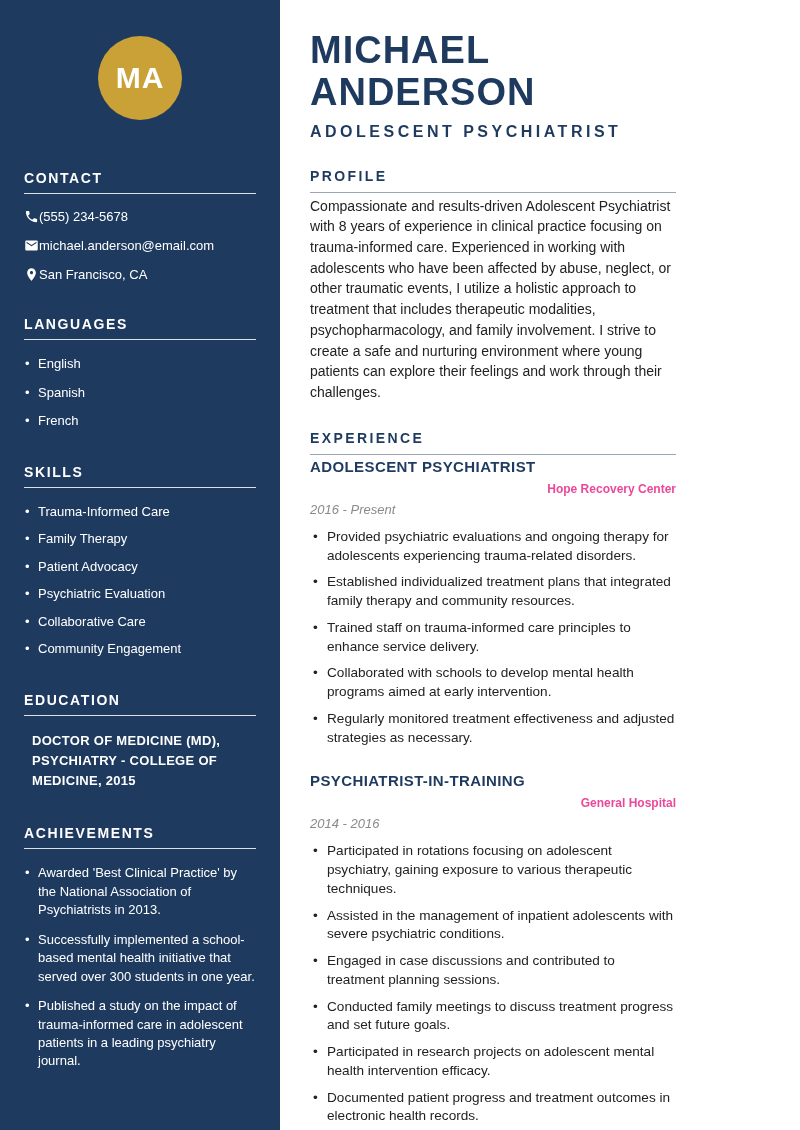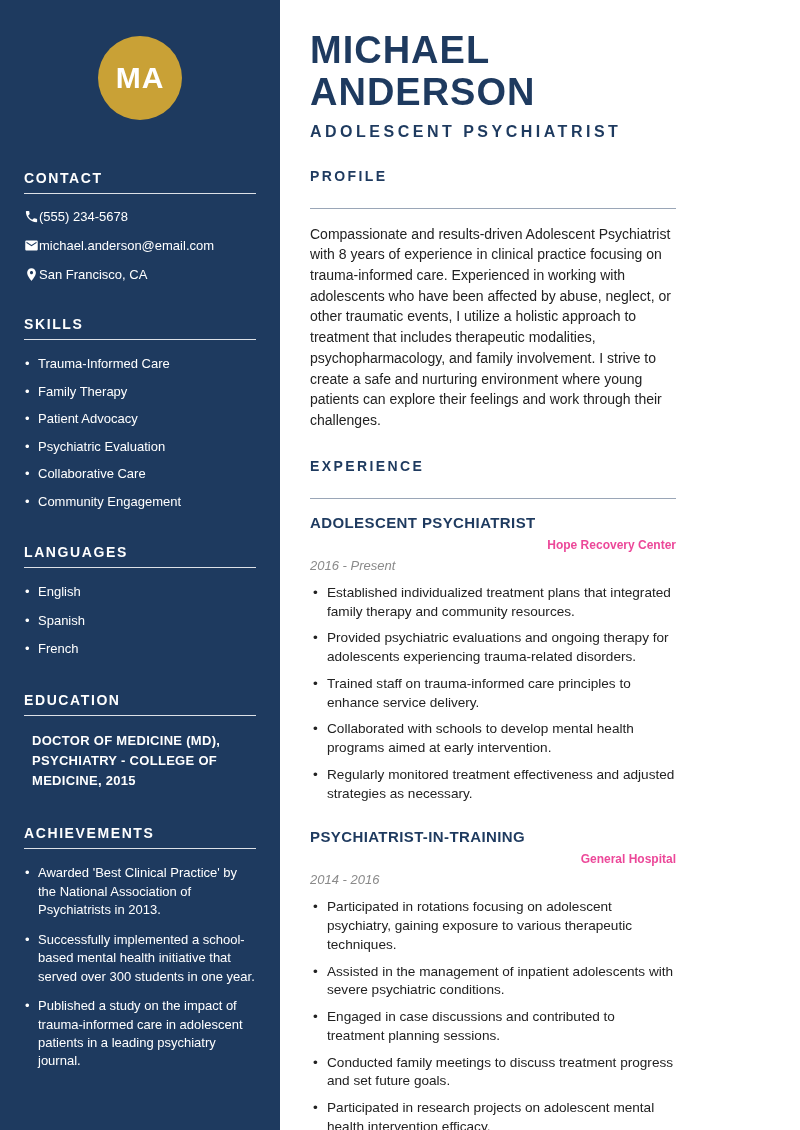--- a/index.html
+++ b/index.html
@@ -51,21 +51,21 @@
     color: #1e3a5f; font-size: 38px; font-weight: bold; letter-spacing: 1px;
     line-height: 1.1;
   }
   .person-title {
     color: #1e3a5f; font-size: 16px; font-weight: 600;
     letter-spacing: 3.5px; margin-top: 9px;
   }
   .section { margin-top: 27px; }
   .section-heading {
     color: #1e3a5f; font-size: 14px; font-weight: bold; letter-spacing: 2.4px;
-    padding-bottom: 24px; margin-bottom: 15px;
+    padding-bottom: 8px; margin-bottom: 3px;
     border-bottom: 1px solid rgba(30,58,95,0.45);
   }
   .profile-text { font-size: 14px; line-height: 1.48; color: #222; }
   .job { margin-bottom: 25px; }
   .job-title { color: #1e3a5f; font-size: 15px; font-weight: bold; letter-spacing: 0.4px; margin-bottom: 7px; }
   .job-company { font-size: 12px; font-weight: bold; color: #ec4899; margin-bottom: 6px; text-align: right; }
   .job-dates { font-size: 13px; font-style: italic; color: #8a8a8a; margin-bottom: 11px; }
   .job-bullets { list-style: none; }
   .job-bullets li {
     position: relative; padding-left: 17px;
@@ -106,37 +106,37 @@
         <span class="cicon">
           <svg viewBox="0 0 24 24">
               <path d="M12 2C8.13 2 5 5.13 5 9c0 5.25 7 13 7 13s7-7.75 7-13c0-3.87-3.13-7-7-7zm0 9.5c-1.38 0-2.5-1.12-2.5-2.5s1.12-2.5 2.5-2.5 2.5 1.12 2.5 2.5-1.12 2.5-2.5 2.5z"></path>
             </svg>
         </span>
         <span>San Francisco, CA</span>
       </div>
     </section>
 
     <section class="side-section">
+      <div class="side-heading">LANGUAGES</div>
+      <ul class="side-list tight">
+        <li>English</li>
+        <li>Spanish</li>
+        <li>French</li>
+      </ul>
+    </section>
+
+    <section class="side-section">
       <div class="side-heading">SKILLS</div>
       <ul class="side-list">
         <li>Trauma-Informed Care</li>
         <li>Family Therapy</li>
         <li>Patient Advocacy</li>
         <li>Psychiatric Evaluation</li>
         <li>Collaborative Care</li>
         <li>Community Engagement</li>
-      </ul>
-    </section>
-
-    <section class="side-section">
-      <div class="side-heading">LANGUAGES</div>
-      <ul class="side-list tight">
-        <li>English</li>
-        <li>Spanish</li>
-        <li>French</li>
       </ul>
     </section>
 
     <section class="side-section">
       <div class="side-heading">EDUCATION</div>
       <div class="degree">DOCTOR OF MEDICINE (MD), PSYCHIATRY - COLLEGE OF MEDICINE, 2015</div>
     </section>
 
     <section class="side-section">
       <div class="side-heading">ACHIEVEMENTS</div>
@@ -160,22 +160,22 @@
     </section>
 
     <section class="section">
       <div class="section-heading">EXPERIENCE</div>
 
       <div class="job">
         <div class="job-title">ADOLESCENT PSYCHIATRIST</div>
         <div class="job-company">Hope Recovery Center</div>
         <div class="job-dates">2016 - Present</div>
         <ul class="job-bullets">
+          <li>Provided psychiatric evaluations and ongoing therapy for adolescents experiencing trauma-related disorders.</li>
           <li>Established individualized treatment plans that integrated family therapy and community resources.</li>
-          <li>Provided psychiatric evaluations and ongoing therapy for adolescents experiencing trauma-related disorders.</li>
           <li>Trained staff on trauma-informed care principles to enhance service delivery.</li>
           <li>Collaborated with schools to develop mental health programs aimed at early intervention.</li>
           <li>Regularly monitored treatment effectiveness and adjusted strategies as necessary.</li>
         </ul>
       </div>
 
       <div class="job">
         <div class="job-title">PSYCHIATRIST-IN-TRAINING</div>
         <div class="job-company">General Hospital</div>
         <div class="job-dates">2014 - 2016</div>

